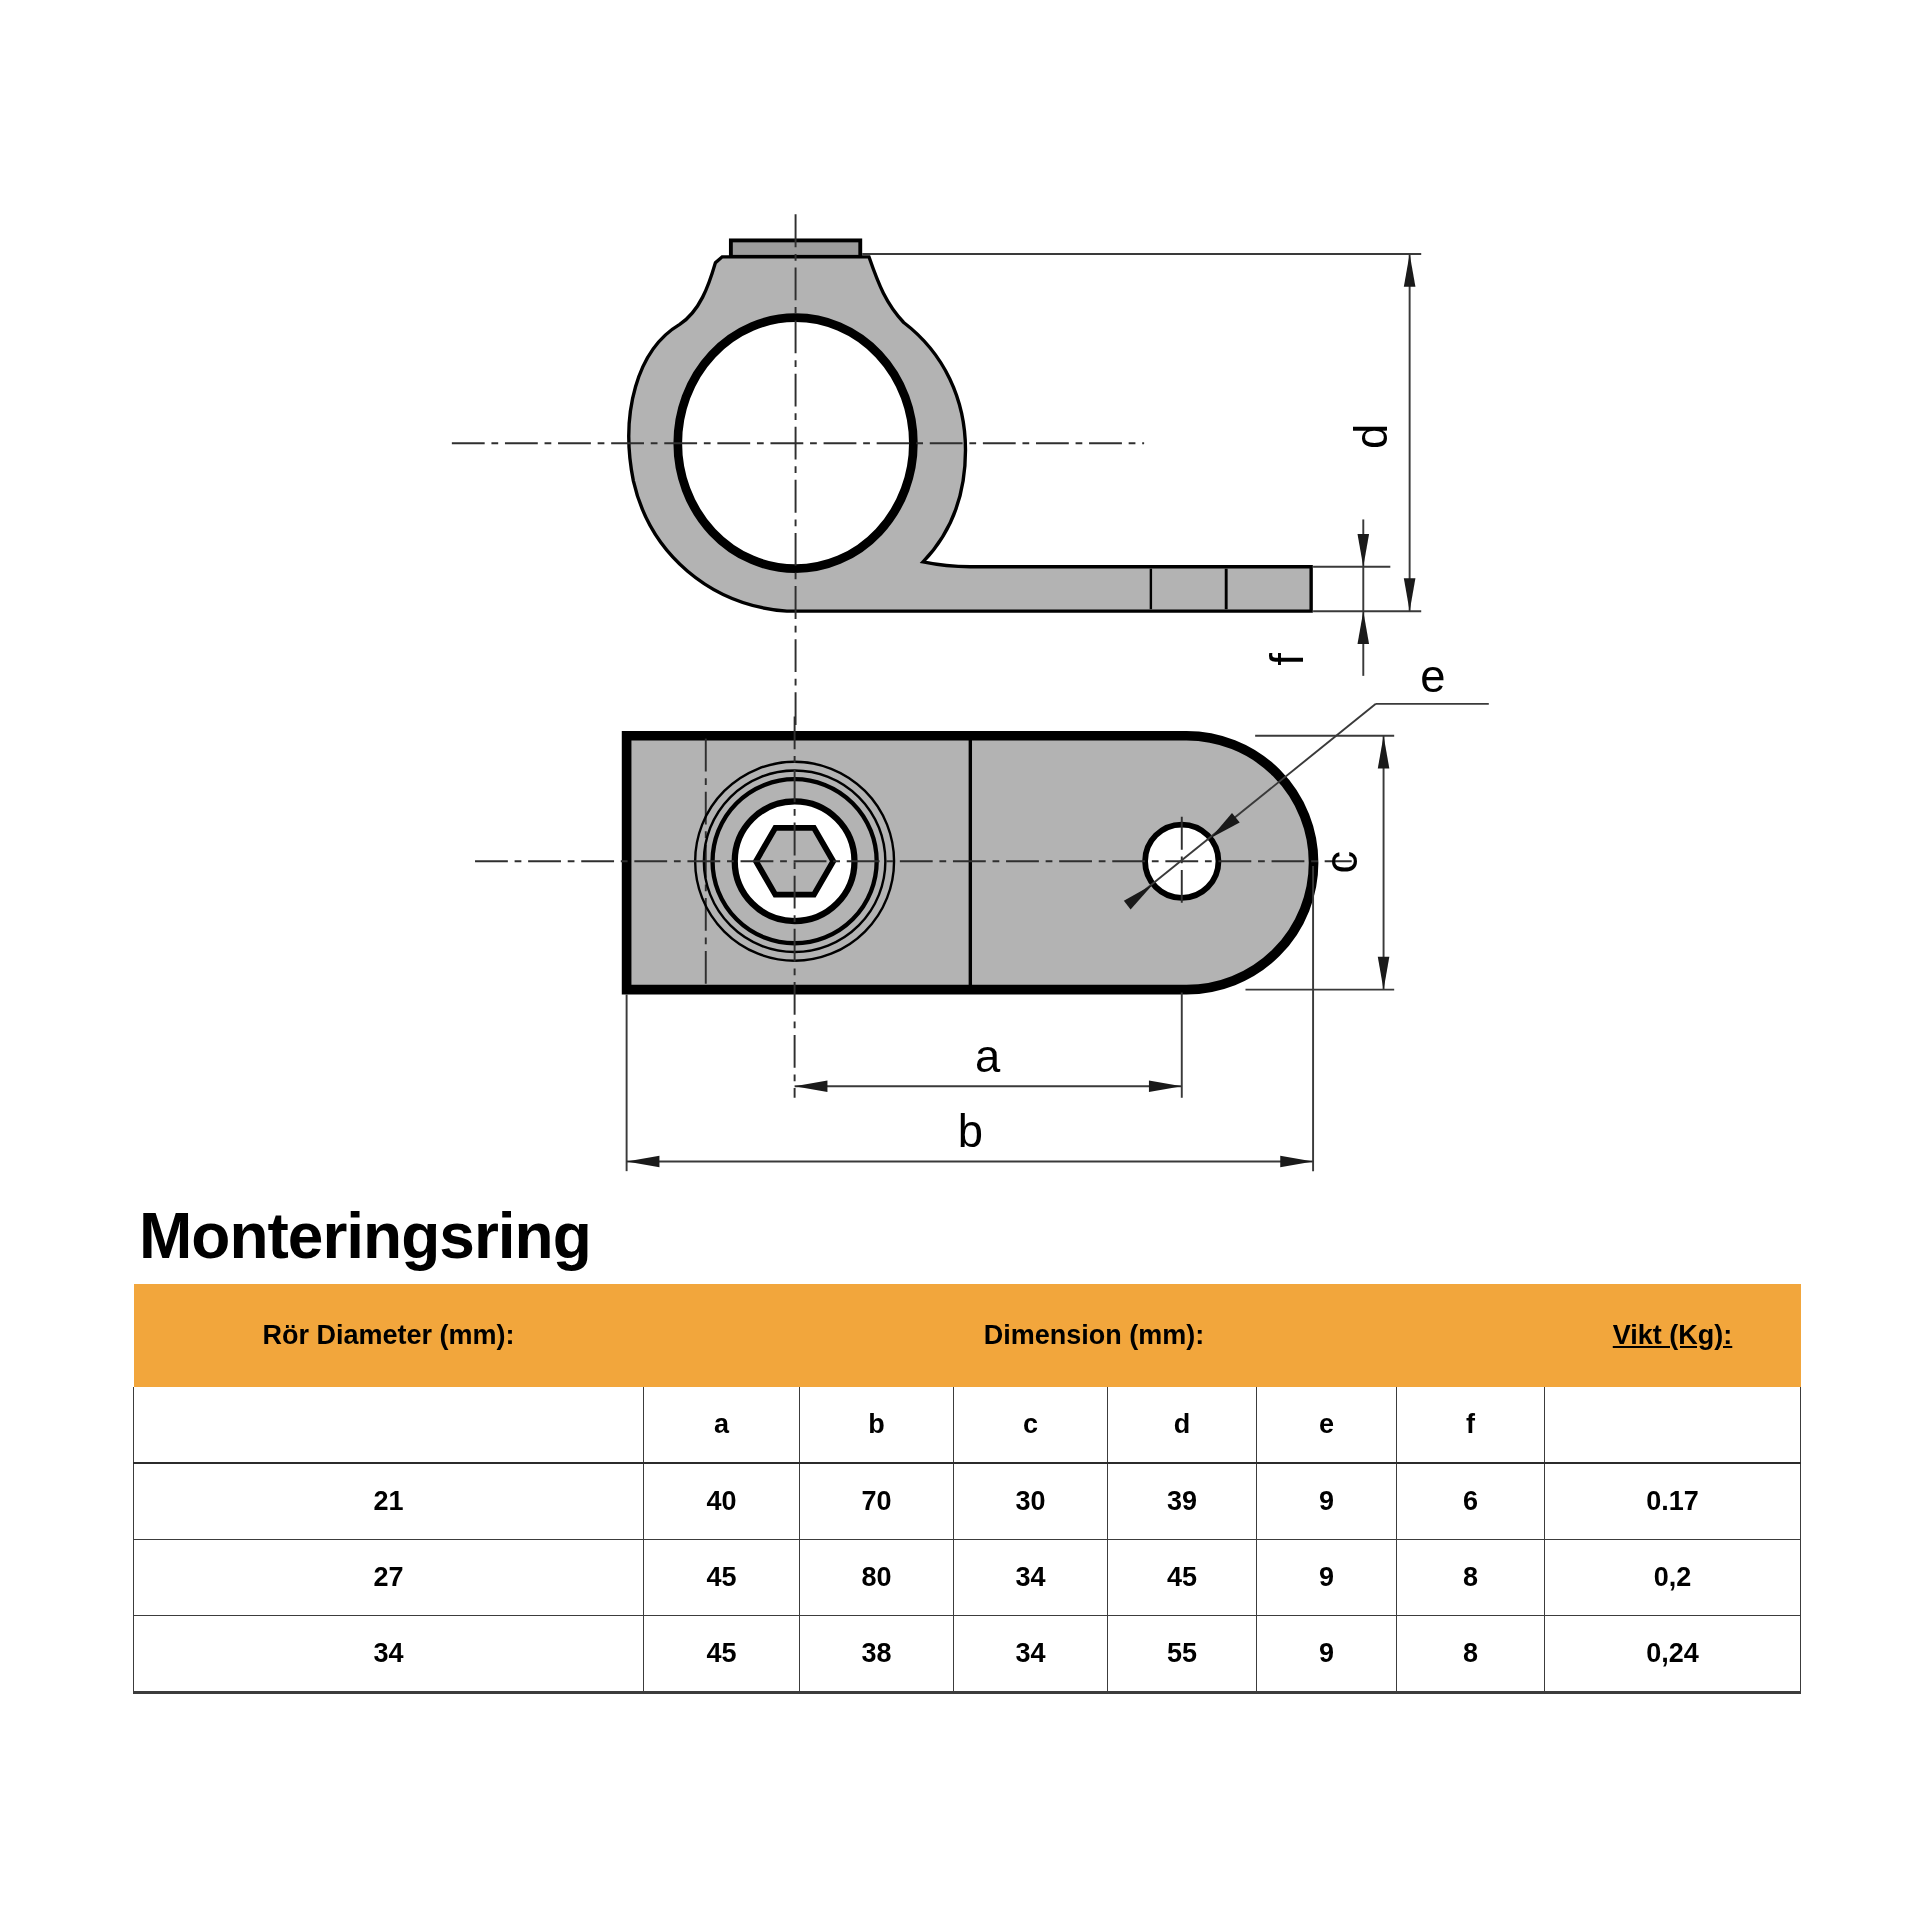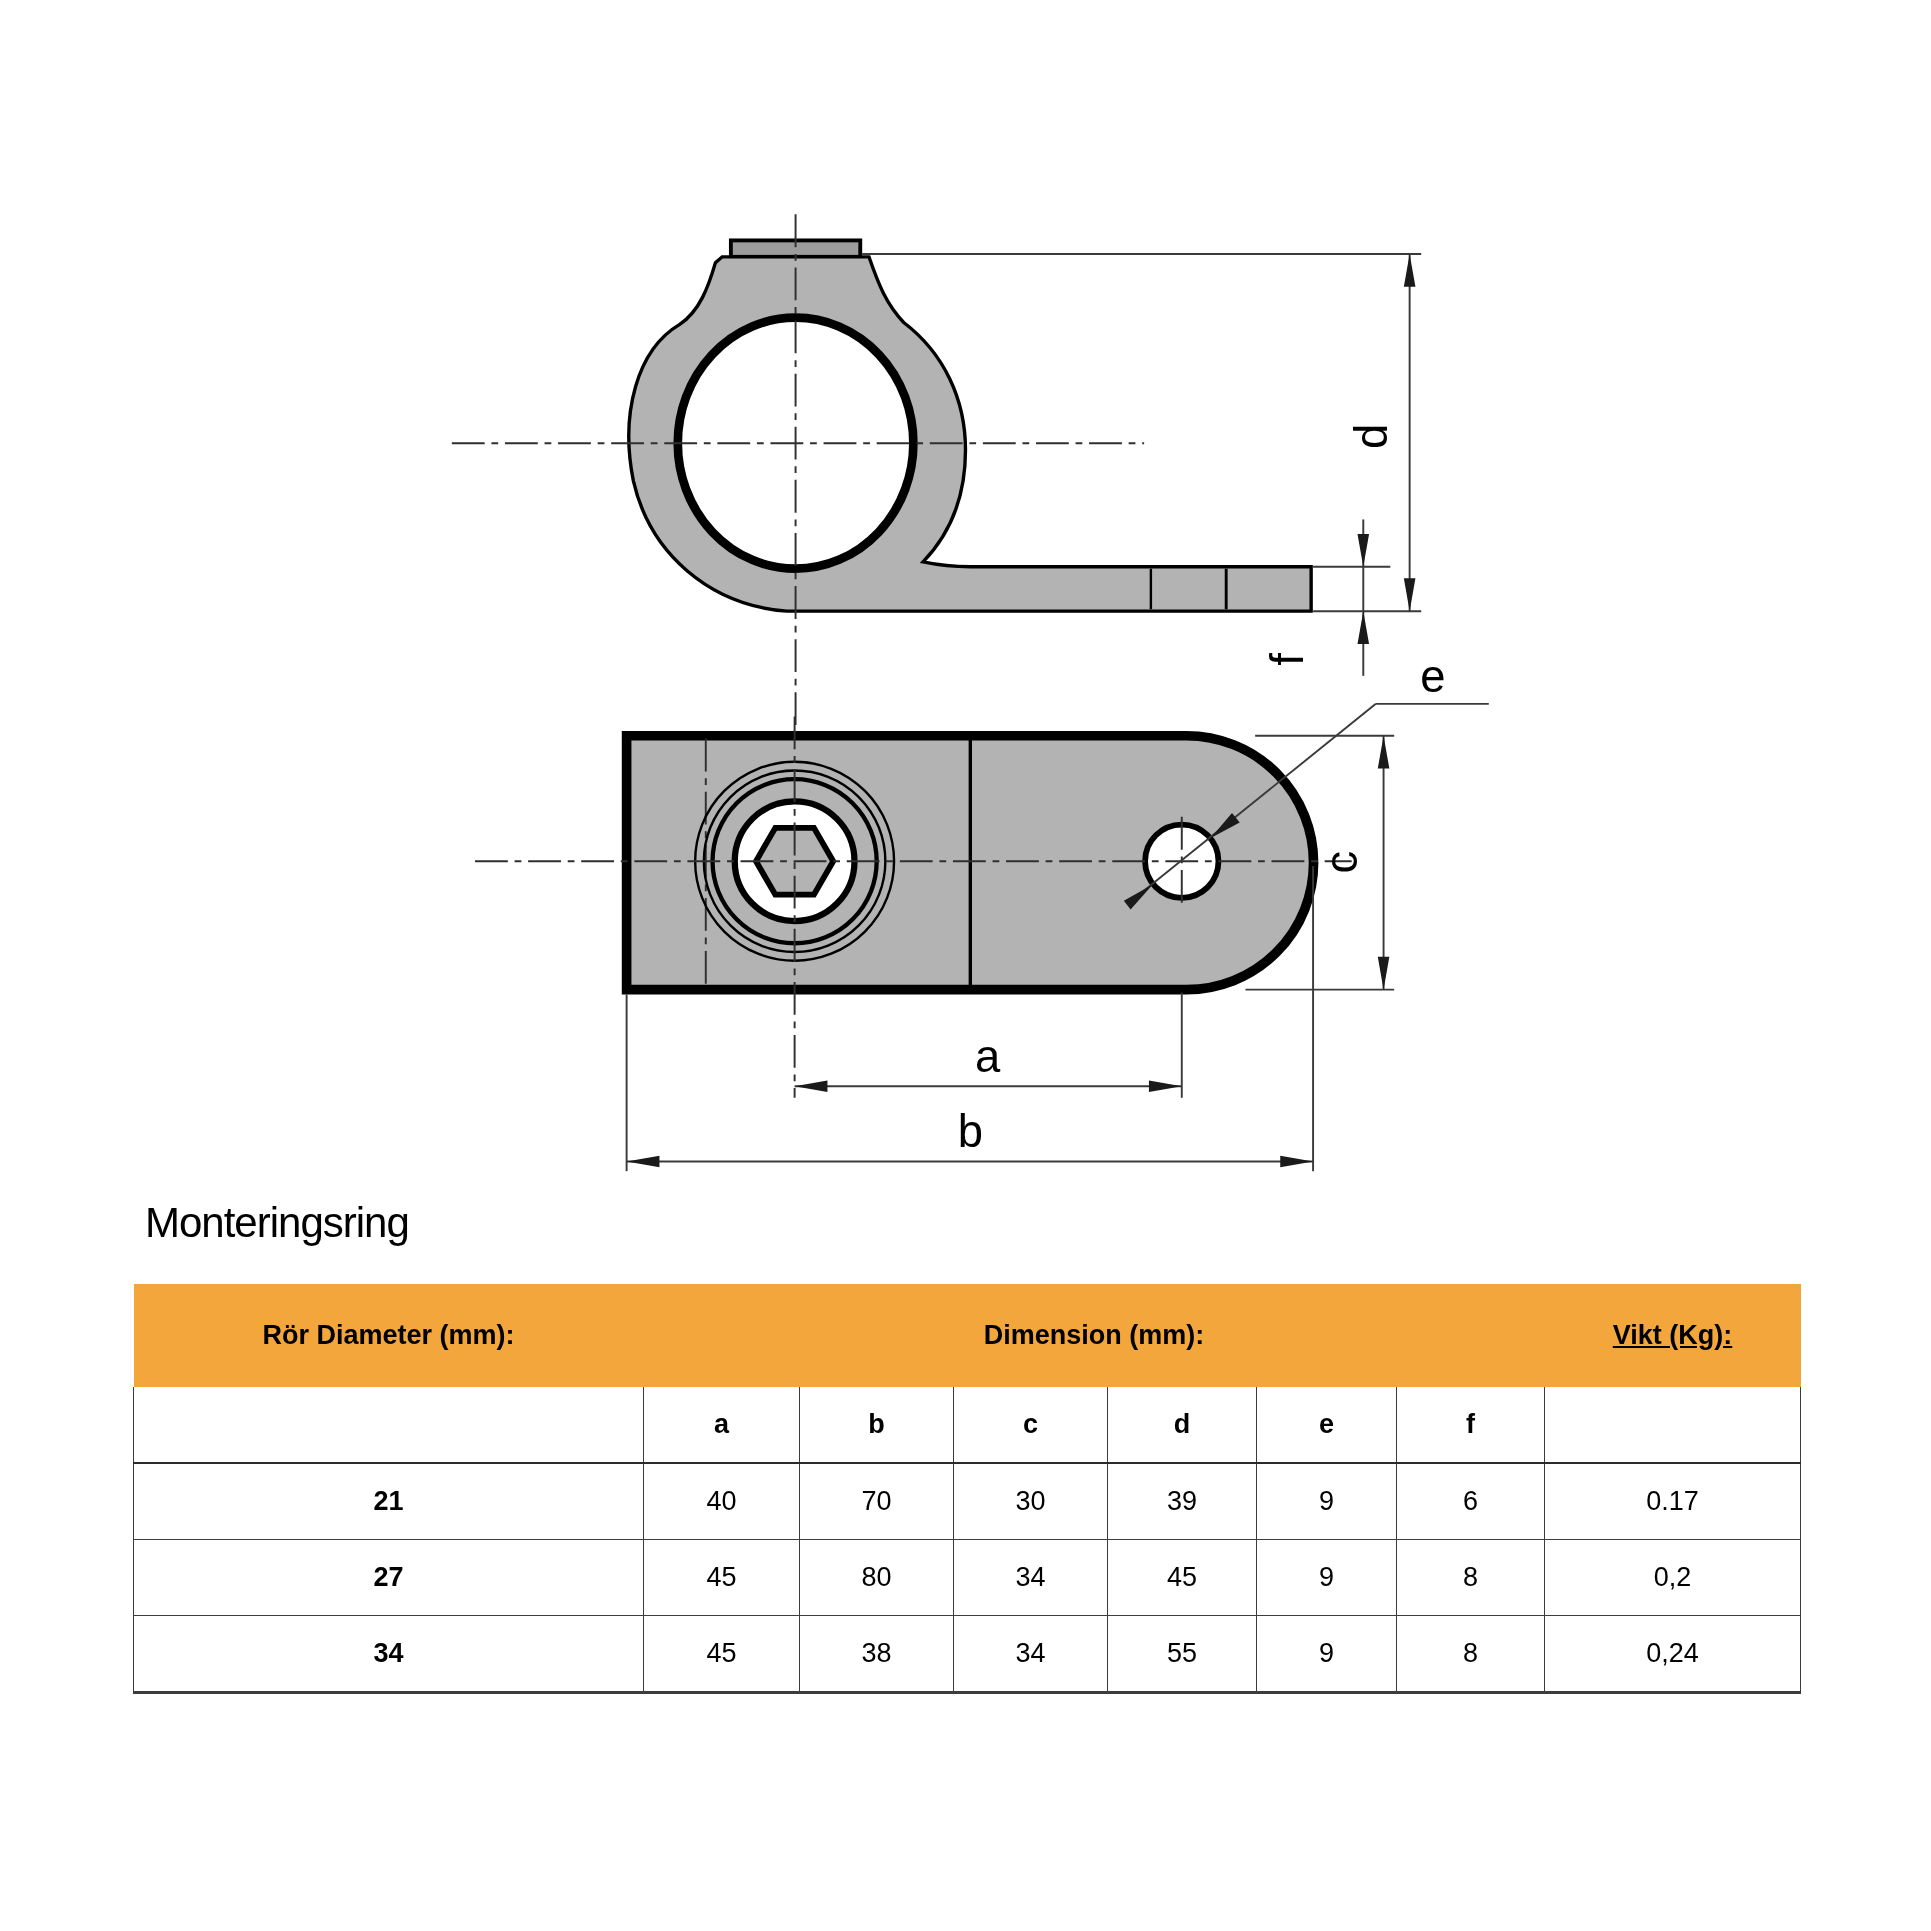--- a/index.html
+++ b/index.html
@@ -4,30 +4,30 @@
 <style>
   html,body{margin:0;padding:0;background:#ffffff;}
   #page{position:relative;width:1931px;height:1931px;background:#fff;overflow:hidden;
         font-family:"Liberation Sans", sans-serif;color:#000;}
   #drawing{position:absolute;left:0;top:0;width:1931px;height:1931px;}
   .part{fill:#b3b3b3;stroke:#000;}
   .thin{stroke:#3a3a3a;stroke-width:2;fill:none;}
   .cl{stroke:#2f2f2f;stroke-width:2;fill:none;stroke-dasharray:34 7 7 7;}
   .arrow{fill:#1a1a1a;stroke:none;}
   .dimtext{font-size:47px;fill:#000;}
-  #title{position:absolute;left:145px;top:1199px;font-size:42px;font-weight:normal;letter-spacing:-1px;}
+  #title{position:absolute;left:139px;top:1199px;font-size:64px;font-weight:bold;letter-spacing:-1px;}
   #spec-table{position:absolute;left:133px;top:1284px;border-collapse:collapse;table-layout:fixed;
               width:1667px;}
   #spec-table td{padding:0;text-align:center;vertical-align:middle;font-size:27px;overflow:hidden;}
   tr.orange-row td{background:#F2A63C;border:0;height:103px;font-weight:bold;font-size:45px;}
   tr.orange-row td.h-left{text-align:left;padding-left:19.3px;}
   tr.orange-row td.h-right{text-align:right;padding-right:27px;text-decoration:underline;}
   tr.sub-row td{height:75px;border:1.9px solid #3c3c3c;border-top:0;border-bottom:2.9px solid #2b2b2b;
                 font-weight:bold;}
-  tr.data-row td{height:75px;border:1.9px solid #3c3c3c;}
+  tr.data-row td{height:75px;border:1.9px solid #3c3c3c;font-weight:bold;}
   tr.data-row td:first-child{font-weight:bold;}
   tr.data-row:last-child td{border-bottom:3.9px solid #3c3c3c;}
 </style>
 </head>
 <body>
 
 <div id="page">
 
   <svg id="drawing" viewBox="0 0 2000 2000" xmlns="http://www.w3.org/2000/svg">
 

